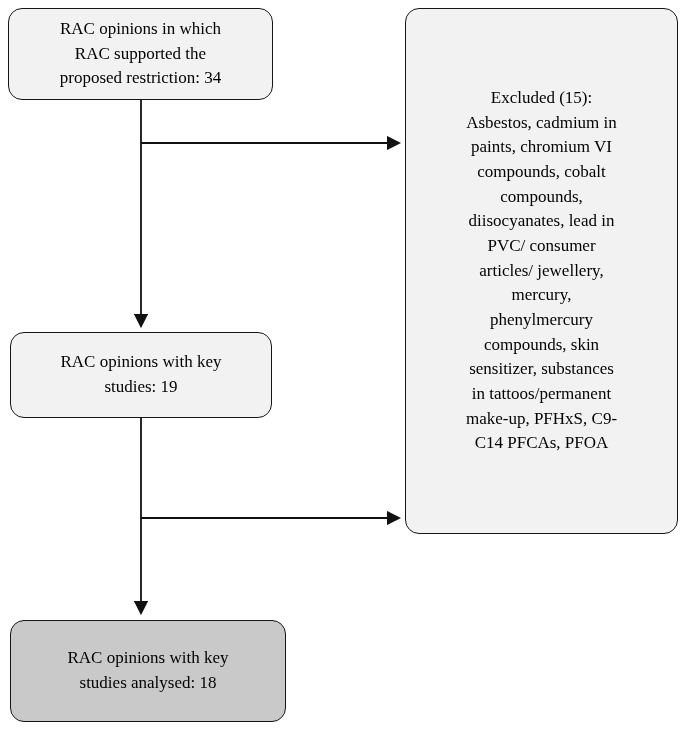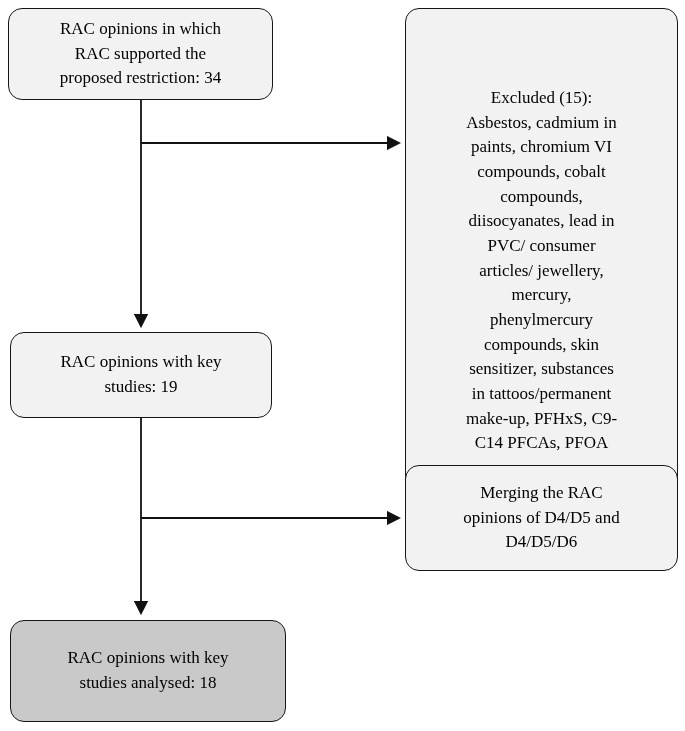--- a/index.html
+++ b/index.html
@@ -79,24 +79,19 @@
 in tattoos/permanent
 make-up, PFHxS, C9-
 C14 PFCAs, PFOA</span>
   </div>
 
   <div class="box" id="node-keystudies">
     <span class="txt">RAC opinions with key
 studies: 19</span>
   </div>
 
-  <div class="box" id="node-merging">
-    <span class="txt">Merging the RAC
-opinions of D4/D5 and
-D4/D5/D6</span>
-  </div>
 
   <div class="box final" id="node-analysed">
     <span class="txt">RAC opinions with key
 studies analysed: 18</span>
   </div>
 
 </div>
 
 </body></html>

